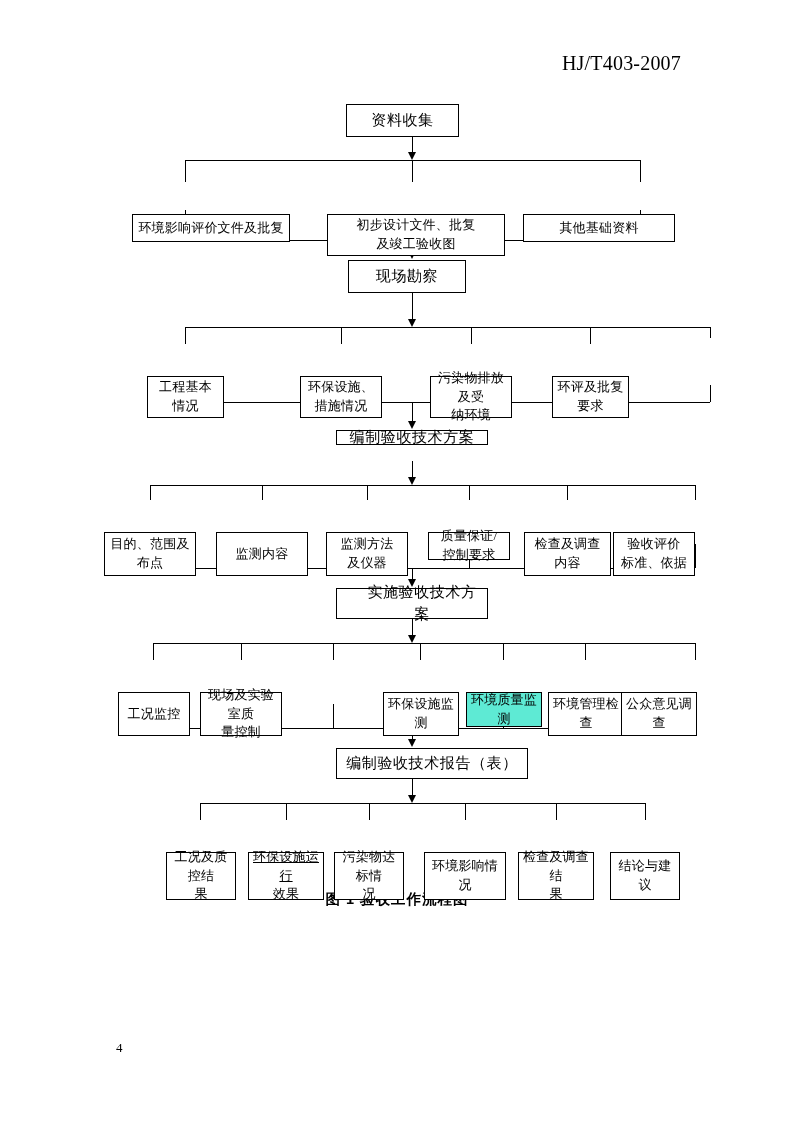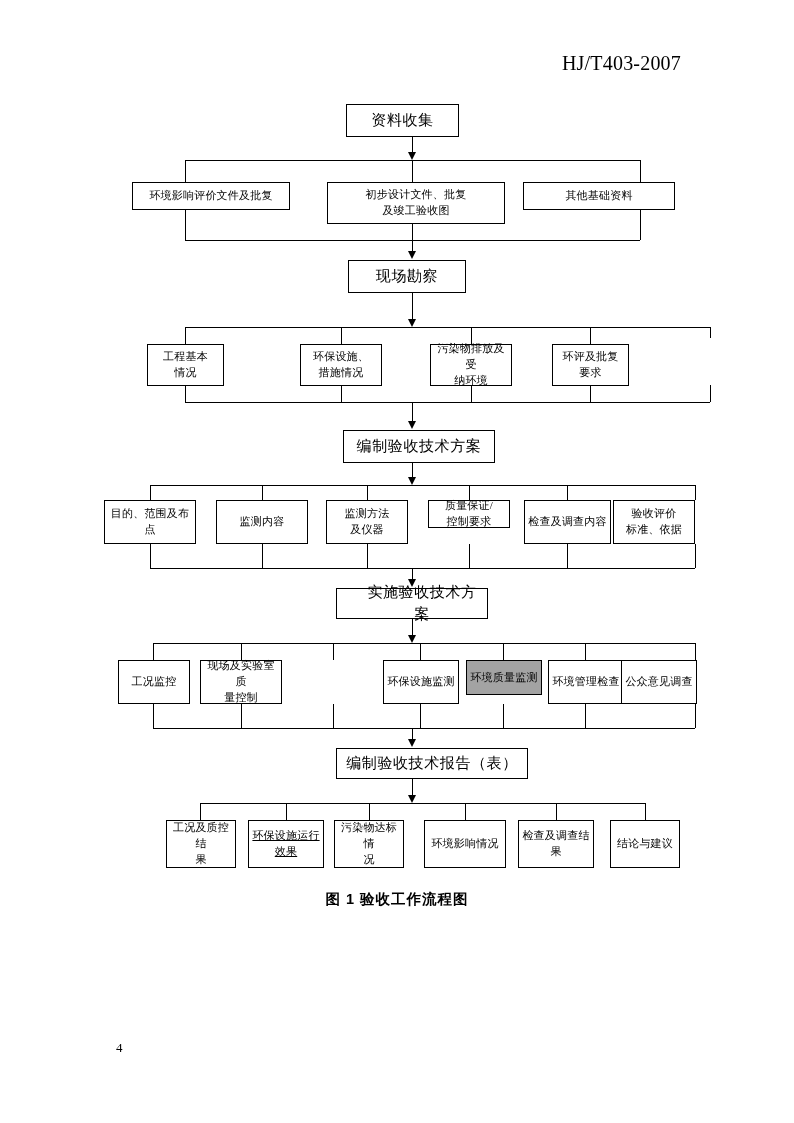--- a/index.html
+++ b/index.html
@@ -51,22 +51,23 @@
     white-space: pre-line;
   }
 
   
   .node.stage {
     font-size: 15px;
     letter-spacing: 0.6px;
   }
   
   .node.leaf {
-    font-size: 11px;
+    font-size: 13px;
     letter-spacing: 0.2px;
+    margin-top: 32px;
   }
 
   
   .vline {
     position: absolute;
     width: 1px;
     background: #000000;
     z-index: 1;
   }
   .hline {
@@ -166,21 +167,21 @@
     </div>
     <div class="vline" style="left: 710px; top: 327px; height: 11px;"></div>
     <div class="vline" style="left: 185px; top: 386px; height: 16px;"></div>
     <div class="vline" style="left: 341px; top: 386px; height: 16px;"></div>
     <div class="vline" style="left: 471px; top: 386px; height: 16px;"></div>
     <div class="vline" style="left: 590px; top: 386px; height: 16px;"></div>
     <div class="vline" style="left: 710px; top: 385px; height: 17px;"></div>
     <div class="hline" style="left: 185px; top: 402px; width: 525px;"></div>
     <div class="vline" style="left: 412px; top: 402px; height: 20px;"></div>
     <div class="arrowhead" style="left: 407.5px; top: 421px;"></div>
-    <div class="node stage" style="left: 343px; top: 430px; width: 152px; height: 33px; border-color: rgb(0, 0, 0); background: rgb(255, 255, 255); color: rgb(0, 0, 0);">
+    <div class="node stage" style="left: 336px; top: 430px; width: 152px; height: 15px; border-color: rgb(0, 0, 0); background: rgb(255, 255, 255); color: rgb(0, 0, 0);">
       <span class="node-inner">编制验收技术方案</span>
     </div>
     <div class="vline" style="left: 412px; top: 461px; height: 17px;"></div>
     <div class="arrowhead" style="left: 407.5px; top: 477px;"></div>
     <div class="hline" style="left: 150px; top: 485px; width: 545px;"></div>
     <div class="vline" style="left: 150px; top: 485px; height: 15px;"></div>
     <div class="node leaf" style="left: 104px; top: 500px; width: 92px; height: 44px; border-color: rgb(0, 0, 0); background: rgb(255, 255, 255); color: rgb(0, 0, 0);">
       <span class="node-inner">目的、范围及布点</span>
     </div>
     <div class="vline" style="left: 262px; top: 485px; height: 15px;"></div>
@@ -229,21 +230,21 @@
     <div class="node leaf" style="left: 200px; top: 660px; width: 82px; height: 44px; border-color: rgb(0, 0, 0); background: rgb(255, 255, 255); color: rgb(0, 0, 0);">
       <span class="node-inner">现场及实验室质
 量控制</span>
     </div>
     <div class="vline" style="left: 333px; top: 643px; height: 17px;"></div>
     <div class="vline" style="left: 420px; top: 643px; height: 17px;"></div>
     <div class="node leaf" style="left: 383px; top: 660px; width: 76px; height: 44px; border-color: rgb(0, 0, 0); background: rgb(255, 255, 255); color: rgb(0, 0, 0);">
       <span class="node-inner">环保设施监测</span>
     </div>
     <div class="vline" style="left: 503px; top: 643px; height: 17px;"></div>
-    <div class="node leaf" style="left: 466px; top: 660px; width: 76px; height: 35px; border-color: rgb(0, 0, 0); background: #a3a3a3; color: rgb(0, 0, 0);">
+    <div class="node leaf" style="left: 466px; top: 660px; width: 76px; height: 35px; border-color: rgb(0, 0, 0); background: #5eead4; color: rgb(0, 0, 0);">
       <span class="node-inner">环境质量监测</span>
     </div>
     <div class="vline" style="left: 585px; top: 643px; height: 17px;"></div>
     <div class="node leaf" style="left: 548px; top: 660px; width: 76px; height: 44px; border-color: rgb(0, 0, 0); background: rgb(255, 255, 255); color: rgb(0, 0, 0);">
       <span class="node-inner">环境管理检查</span>
     </div>
     <div class="vline" style="left: 695px; top: 643px; height: 17px;"></div>
     <div class="node leaf" style="left: 621px; top: 660px; width: 76px; height: 44px; border-color: rgb(0, 0, 0); background: rgb(255, 255, 255); color: rgb(0, 0, 0);">
       <span class="node-inner">公众意见调查</span>
     </div>

